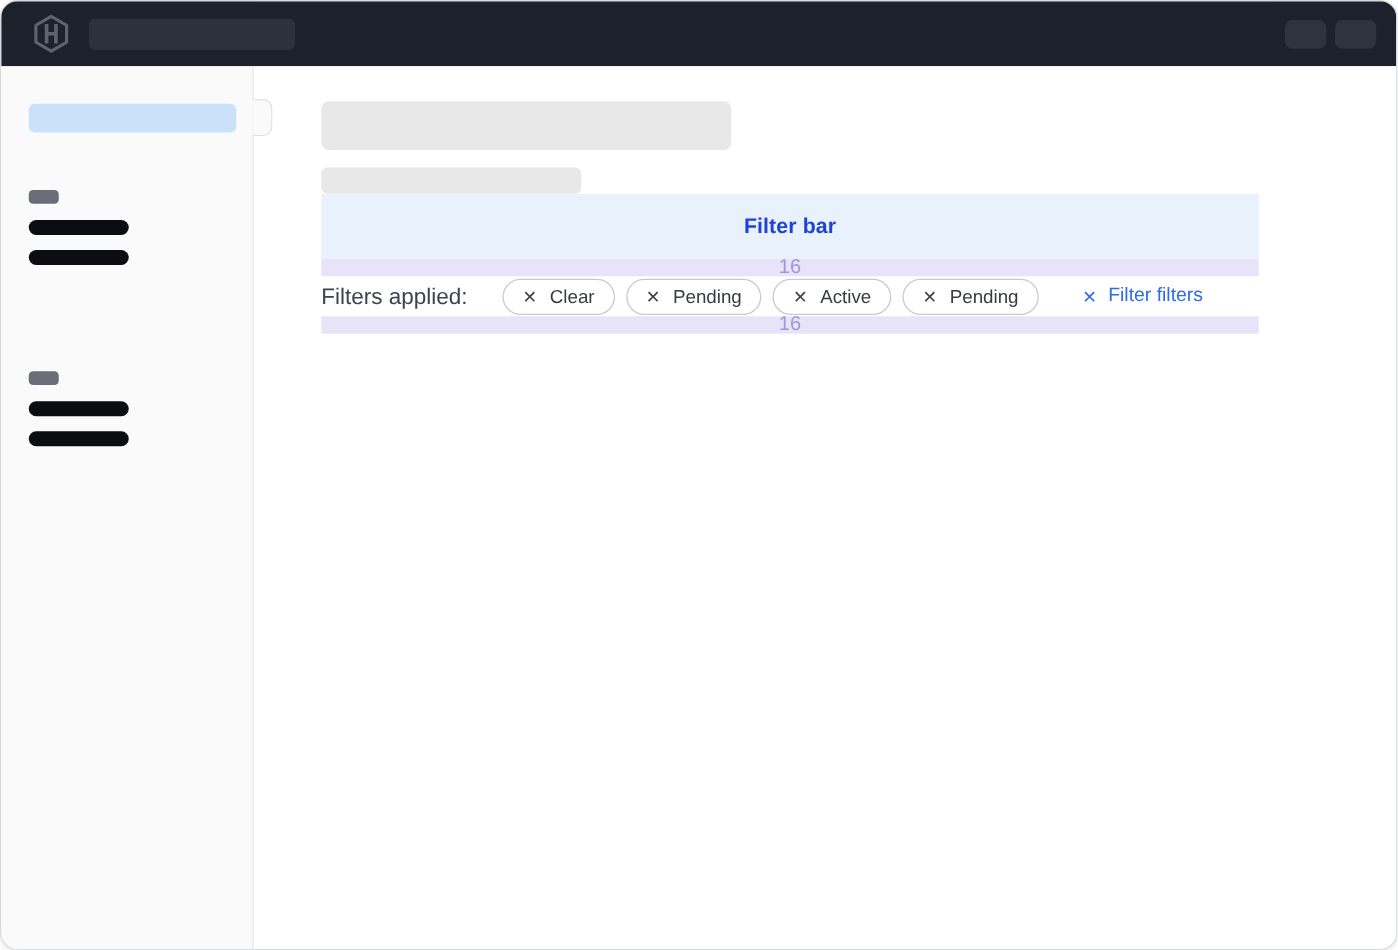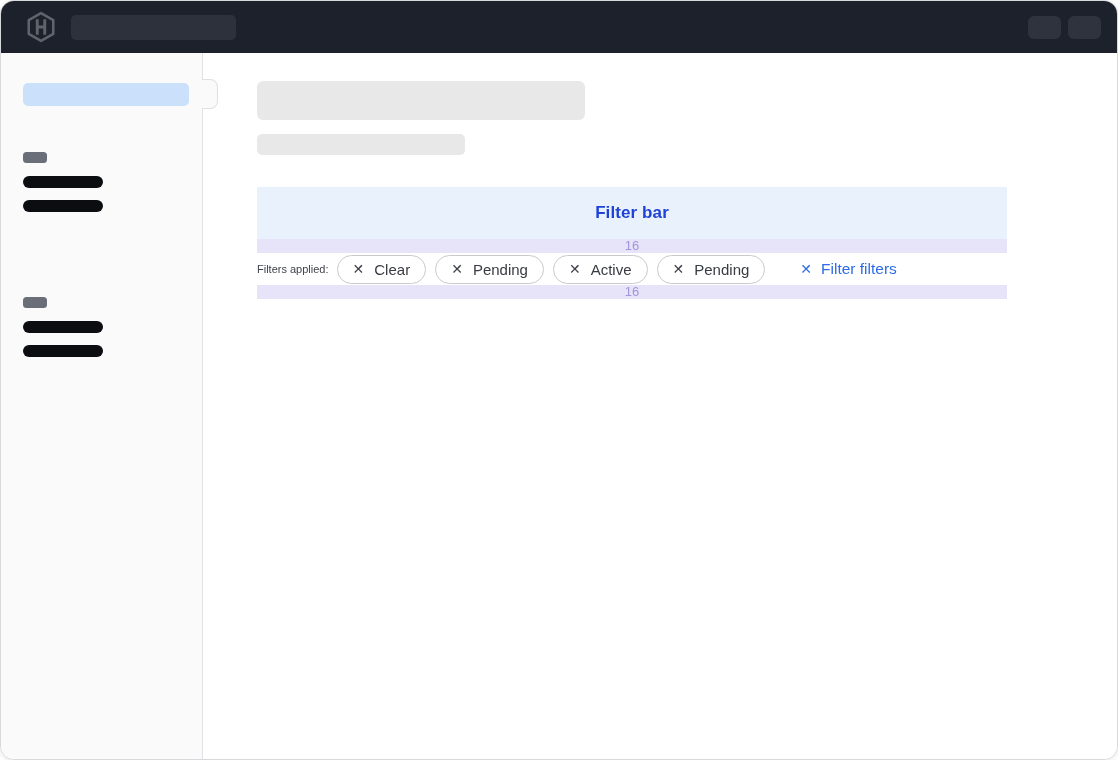--- a/index.html
+++ b/index.html
@@ -55,36 +55,36 @@
     z-index: 2;
   }
   .side-pill { position: absolute; left: 22px; width: 24px; height: 11px; background: #696e79; border-radius: 3.5px; }
   .side-bar  { position: absolute; left: 22px; width: 80px; height: 12px; background: #0b0d11; border-radius: 6px; }
   
   .main { flex: 1; background: #ffffff; position: relative; }
   .content { width: 750px; margin-left: 54px; }
   .title-skel    { margin-top: 28px; width: 328px; height: 39px; background: #e8e8e9; border-radius: 6px; }
   .subtitle-skel { margin-top: 14px; width: 208px; height: 21px; background: #e8e8e9; border-radius: 5px; }
   .filter-bar {
-    margin-top: 32px; height: 52px;
+    height: 52px;
     background: #e9f1fc;
     display: flex; align-items: center; justify-content: center;
     color: #1f43d6; font-size: 17px; font-weight: 700;
     letter-spacing: .1px;
   }
   .spacer-16 {
     height: 14px; background: #e7e3f8;
     display: flex; align-items: center; justify-content: center;
-    color: #a096dc; font-size: 13px; line-height: 14px;
+    color: #a096dc; font-size: 16px; line-height: 14px;
   }
   .filters-row {
     height: 32px;
     display: flex; align-items: center;
   }
-  .filters-label { color: #3f434b; font-size: 11px; margin-right: 8px; }
+  .filters-label { color: #3f434b; font-size: 18px; margin-right: 28px; }
   .pills { display: flex; gap: 9px; align-items: center; }
   .pill {
     display: inline-flex; align-items: center; gap: 10px;
     height: 29px; padding: 0 15px;
     background: #ffffff;
     border: 1.5px solid #c9cacd;
     border-radius: 15px;
     font-family: "Liberation Sans", sans-serif;
     font-size: 15px; color: #383b41;
     cursor: pointer;

